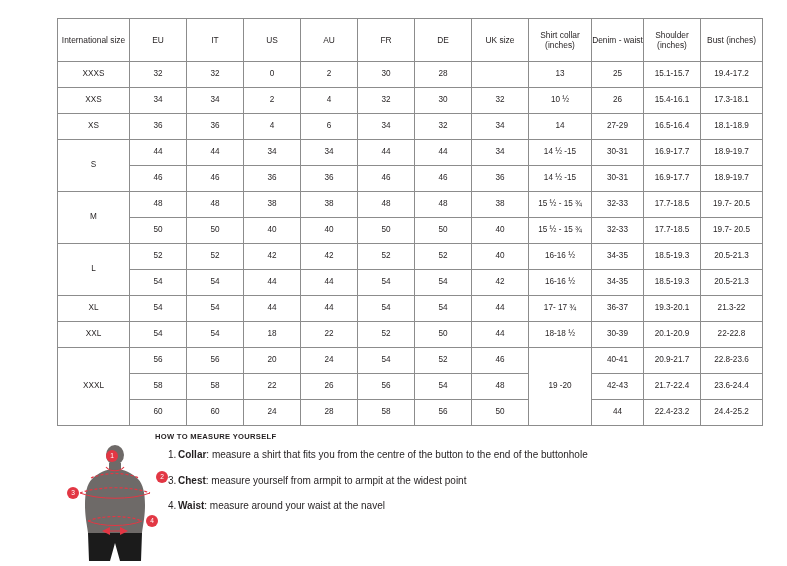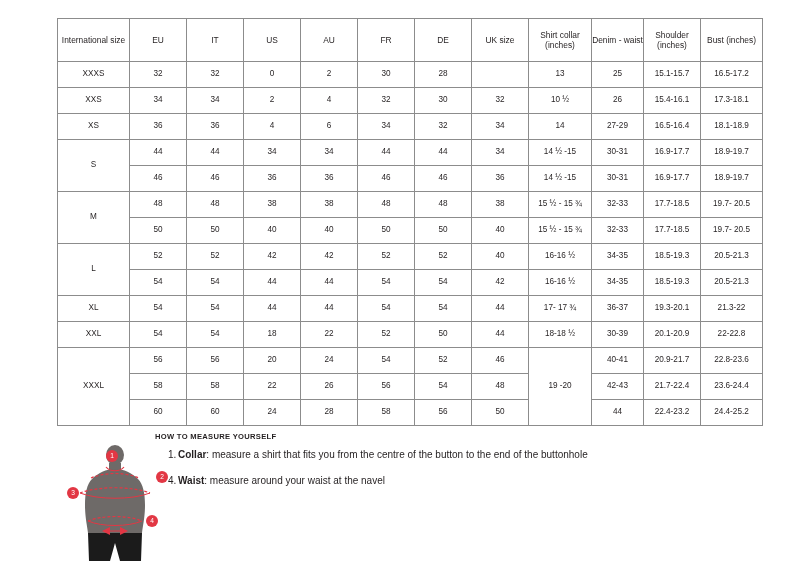--- a/index.html
+++ b/index.html
@@ -152,21 +152,21 @@
         <td>32</td>
         <td>32</td>
         <td>0</td>
         <td>2</td>
         <td>30</td>
         <td>28</td>
         <td></td>
         <td>13</td>
         <td>25</td>
         <td>15.1-15.7</td>
-        <td>16.5-17.2</td>
+        <td>19.4-17.2</td>
       </tr>
       <tr>
         <td>XXS</td>
         <td>34</td>
         <td>34</td>
         <td>2</td>
         <td>4</td>
         <td>32</td>
         <td>30</td>
         <td>32</td>
@@ -375,17 +375,20 @@
     <div class="callout cal2">2</div>
     <div class="callout cal3">3</div>
     <div class="callout cal4">4</div>
   </div>
 
   <div class="measure-list">
     <div class="measure-item">
       <span class="measure-num">1.</span><b>Collar</b><span>: measure a shirt that fits you from the centre of the button to the end of the buttonhole</span>
     </div>
     <div class="measure-item">
+      <span class="measure-num">3.</span><b>Chest</b><span>: measure yourself from armpit to armpit at the widest point</span>
+    </div>
+    <div class="measure-item">
       <span class="measure-num">4.</span><b>Waist</b><span>: measure around your waist at the navel</span>
     </div>
   </div>
 
 </div>
 
 </body></html>

